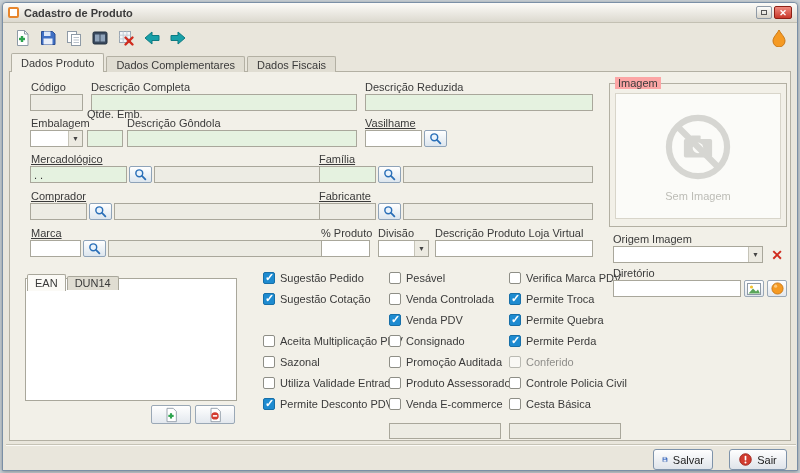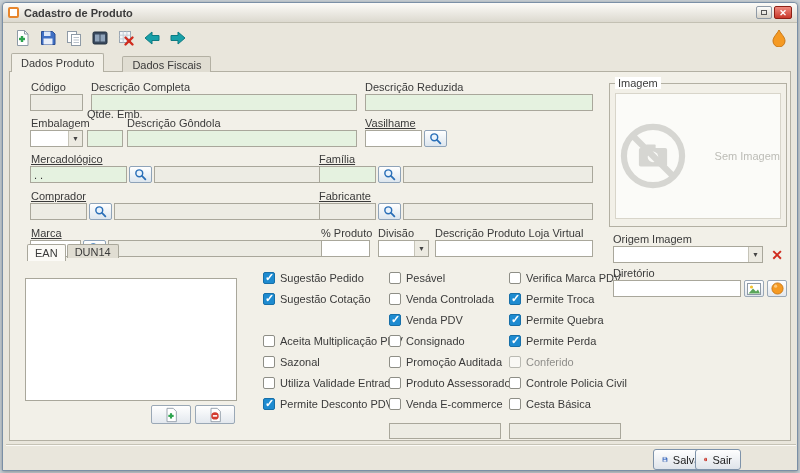--- a/index.html
+++ b/index.html
@@ -12,49 +12,49 @@
   .win-btns{margin-left:auto;display:flex;gap:2px}
   .wbtn{width:16px;height:13px;border:1px solid #8f9aa6;border-radius:2px;background:linear-gradient(#fdfdfc,#d6d3c9);display:flex;align-items:center;justify-content:center;font-size:8px;color:#444;padding:0;cursor:default}
   .wbtn.close{width:18px;background:linear-gradient(#ef8a7e,#c8372a);border-color:#8d2015;color:#fff;font-size:9px;font-weight:bold}
   .wbtn .sq{width:6px;height:5px;border:1px solid #555}
 
   .toolbar{position:absolute;left:0;top:21px;right:0;height:27px;display:flex;align-items:center;padding:0 7px;gap:3px}
   .tbtn{width:23px;height:23px;border:1px solid transparent;background:transparent;display:flex;align-items:center;justify-content:center;padding:0;border-radius:2px}
   .tbtn.help{margin-left:auto}
 
   .tabs{position:absolute;left:8px;top:50px;display:flex;align-items:flex-end;height:19px;z-index:3}
-  .tab{height:16px;padding:6px 9px;display:flex;align-items:center;background:#e0ddd2;border:1px solid #b3b0a3;border-bottom:none;margin-right:18px;border-radius:2px 2px 0 0;cursor:default}
+  .tab{height:16px;padding:6px 9px;display:flex;align-items:center;background:#e0ddd2;border:1px solid #b3b0a3;border-bottom:none;margin-right:2px;border-radius:2px 2px 0 0;cursor:default}
   .tab.active{height:19px;background:#f2f0e8;z-index:4}
 
   .panel{position:absolute;left:6px;top:68px;width:782px;height:370px;background:#f2f0e8;border:1px solid #b3b0a3;z-index:1}
 
   .lbl{position:absolute;white-space:nowrap;z-index:2}
   .link{text-decoration:underline;cursor:pointer}
   .fld{position:absolute;height:17px;border:1px solid #a9a79b;padding:0 3px;font:11px "Liberation Sans",sans-serif;color:#333;background:#fff;outline:none;z-index:2}
   .green{background:#e5f2e0}
   .grey{background:#edecе4;background:#edece4}
   .dd{position:absolute;height:17px;border:1px solid #a9a79b;background:#fff;display:flex;align-items:center;z-index:2;cursor:default}
   .dd .arr{margin-left:auto;width:14px;height:100%;display:flex;align-items:center;justify-content:center;font-size:7px;color:#444;background:#eceae1;border-left:1px solid #c6c4b8}
   .lk{position:absolute;width:23px;height:17px;border:1px solid #8fa3b8;background:linear-gradient(#ffffff,#dde6ee);border-radius:2px;display:flex;align-items:center;justify-content:center;padding:0;z-index:2;cursor:pointer}
 
-  .minitabs{position:absolute;left:24px;top:241px;display:flex;align-items:flex-start;height:17px;z-index:3}
+  .minitabs{position:absolute;left:24px;top:271px;display:flex;align-items:center;height:17px;z-index:3}
   .minitab{height:14px;padding:0 7px;display:flex;align-items:center;background:#e0ddd2;border:1px solid #a9a79b;border-bottom:none;margin-right:1px;border-radius:2px 2px 0 0;cursor:default}
   .minitab.active{height:17px;background:#fbfaf6}
   .listbox{position:absolute;left:22px;top:275px;width:212px;height:123px;background:#fff;border:1px solid #a9a79b;z-index:2}
   .ean-btn{position:absolute;width:40px;height:19px;border:1px solid #9aa8b6;background:linear-gradient(#ffffff,#e3e8ee);border-radius:2px;display:flex;align-items:center;justify-content:center;padding:0;z-index:2;cursor:pointer}
 
   .cb{position:absolute;display:flex;align-items:center;gap:5px;height:14px;z-index:2;cursor:pointer}
   .cb .box{width:12px;height:12px;border:1px solid #8e8e86;background:#fff;border-radius:2px;position:relative;flex:0 0 auto}
   .cb[data-checked="true"] .box{background:#1e8bd0;border-color:#176fa8}
   .cb[data-checked="true"] .box::after{content:"✓";position:absolute;left:1px;top:-2px;font-size:11px;font-weight:bold;color:#fff}
   .cb[data-disabled="true"]{opacity:.55}
 
   .grp{position:absolute;left:606px;top:80px;width:178px;height:144px;border:1px solid #b3b0a3;z-index:2}
-  .grp-label{position:absolute;left:612px;top:74px;background:#ffffff;padding:0 3px;z-index:3}
-  .imgbox{position:absolute;left:612px;top:90px;width:166px;height:126px;background:#fbfbf8;border:1px solid #d8d5ca;z-index:3;display:flex;flex-direction:row;align-items:center;justify-content:space-between;gap:6px}
+  .grp-label{position:absolute;left:612px;top:74px;background:#fca5a5;padding:0 3px;z-index:3}
+  .imgbox{position:absolute;left:612px;top:90px;width:166px;height:126px;background:#fbfbf8;border:1px solid #d8d5ca;z-index:3;display:flex;flex-direction:column;align-items:center;justify-content:center;gap:6px}
   .noimg-text{color:#bcbcb6;font-size:11px}
   .xbtn{position:absolute;width:16px;height:17px;border:none;background:transparent;color:#d02b1e;font-size:14px;font-weight:bold;z-index:2;padding:0;cursor:pointer}
   .sbtn{position:absolute;width:20px;height:17px;border:1px solid #9aa8b6;background:linear-gradient(#ffffff,#e3e8ee);border-radius:2px;display:flex;align-items:center;justify-content:center;padding:0;z-index:2;cursor:pointer}
 
   .sep{position:absolute;left:3px;top:441px;width:790px;border-top:1px solid #c6c3b6;border-bottom:1px solid #fbfaf6;z-index:2}
   .fbtn{position:absolute;top:446px;height:21px;border:1px solid #7e93aa;background:linear-gradient(#fefefe,#dfe4ea);border-radius:3px;display:flex;align-items:center;justify-content:center;gap:5px;padding:0 8px;font:11px "Liberation Sans",sans-serif;color:#222;z-index:2;cursor:pointer}
 </style>
 </head>
 <body>
 
@@ -132,20 +132,21 @@
     </button>
     <button class="tbtn help">
       <svg width="14" height="18" viewBox="0 0 14 18">
           <path d="M7 1 C9 5 13 8 13 12 a6 6 0 0 1 -12 0 C1 8 5 5 7 1 Z" fill="#f59a23" stroke="#c97714"></path>
         </svg>
     </button>
   </div>
 
   <div class="tabs">
     <div class="tab active">Dados Produto</div>
+    <div class="tab">Dados Complementares</div>
     <div class="tab">Dados Fiscais</div>
   </div>
 
   <div class="panel"></div>
 
   <span class="lbl" style="left:28px;top:78px">Código</span>
   <span class="lbl" style="left:88px;top:78px">Descrição Completa</span>
   <span class="lbl" style="left:362px;top:78px">Descrição Reduzida</span>
   <input class="fld grey" style="left: 27px; top: 91px; width: 53px;">
   <input class="fld green" style="left: 88px; top: 91px; width: 266px;">
@@ -369,21 +370,21 @@
 
   <div class="sep"></div>
   <button class="fbtn" style="left:650px;width:60px">
     <svg width="13" height="13" viewBox="0 0 18 18">
         <path d="M2.5 2.5h11l2.5 2.5v10.5h-13.5z" fill="#3f6fc4" stroke="#2b4f94"></path>
         <rect x="5" y="2.5" width="6.5" height="4.5" fill="#dce7f8"></rect>
         <rect x="4.5" y="9.5" width="9" height="6" fill="#e8eef9"></rect>
       </svg>
     <span>Salvar</span>
   </button>
-  <button class="fbtn" style="left:692px;width:46px">
+  <button class="fbtn" style="left:726px;width:58px">
     <svg width="13" height="13" viewBox="0 0 14 14">
         <circle cx="7" cy="7" r="6.2" fill="#d23b2f" stroke="#9e2218"></circle>
         <rect x="6.1" y="3" width="1.8" height="5.2" rx="0.9" fill="#fff"></rect>
         <circle cx="7" cy="10.3" r="1.1" fill="#fff"></circle>
       </svg>
     <span>Sair</span>
   </button>
 
 </div>
 

